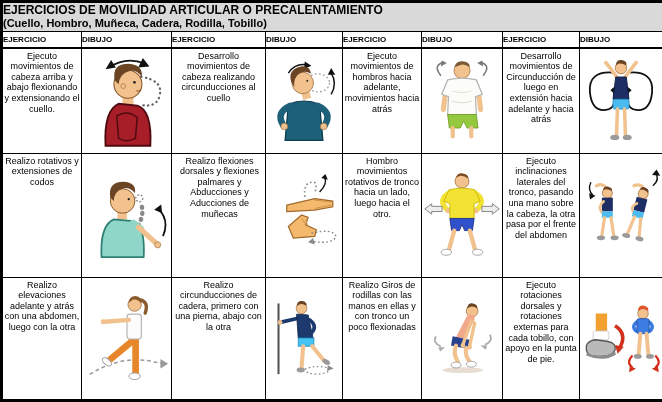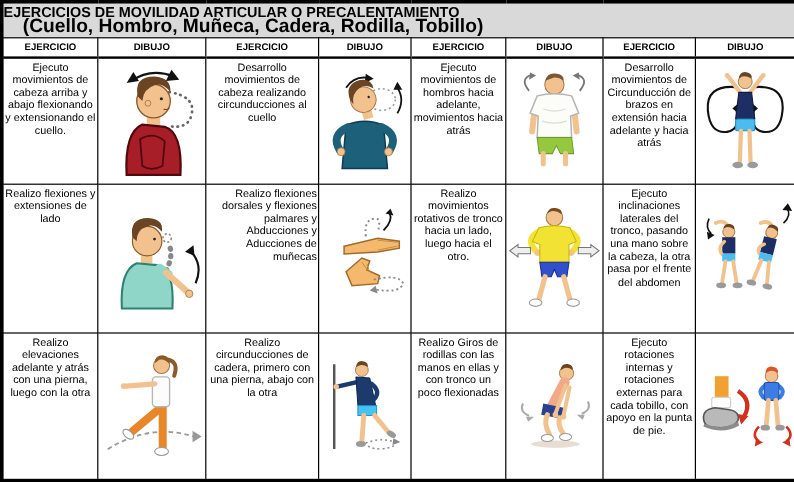--- a/index.html
+++ b/index.html
@@ -2,25 +2,25 @@
 <html><head>
 <meta charset="utf-8">
 <style>
   html,body { margin:0; padding:0; background:#ffffff; }
   body { width:662px; height:402px; font-family:"Liberation Sans", sans-serif; color:#000; }
   table.sheet { width:662px; height:402px; border-collapse:collapse; table-layout:fixed;
                 border:3px solid #000; background:#fff; }
   td, th { border:1px solid #000; overflow:hidden; }
   tr.title-row td { background:#d9d9d9; font-weight:bold; padding:1px 0 2px 0; }
   .title-line1 { font-size:12px; line-height:13px; }
-  .title-line2 { font-size:16px; line-height:12px;margin-left:16px; }
-  tr.head-row th { font-size:8px; font-weight:bold; text-align:center; padding:0 0;
+  .title-line2 { font-size:11px; line-height:12px; }
+  tr.head-row th { font-size:8px; font-weight:bold; text-align:left; padding:0 0;
                    border-bottom:2px solid #000; background:#fff; }
   td.ex { font-size:9px; line-height:1.18; text-align:center; vertical-align:top; padding:2px 1px; }
-  td.ex.align-left { text-align:right; padding-left:3px; }
+  td.ex.align-left { text-align:center; padding-left:3px; }
   td.fig { text-align:center; vertical-align:middle; padding:0; background:#fff; }
   td.fig svg { display:block; margin:0 auto; }
 </style>
 </head>
 <body>
 
 <table class="sheet">
   <colgroup>
     <col style="width:80px">
       <col style="width:90px">
@@ -100,21 +100,21 @@
         <circle cx="45" cy="16" r="9.5" fill="#f2c28e" stroke="#a87748" stroke-width="1"></circle>
         <path d="M36 12 Q38 4 46 5 Q55 6 54 12 Q49 8 44 9 Z" fill="#7a5a35"></path>
         <path d="M25 45 L23 62" stroke="#f2c28e" stroke-width="6" stroke-linecap="round"></path>
         <path d="M65 45 L67 62" stroke="#f2c28e" stroke-width="6" stroke-linecap="round"></path>
         <path d="M28 27 Q45 23 62 27 L69 44 L61 47 L62 68 L28 68 L29 47 L21 44 Z" fill="#fcfcf8" stroke="#b5b5b5" stroke-width="1.5"></path>
         <path d="M34 40 Q45 44 56 40 M33 52 Q45 56 57 52" stroke="#dddbd2" stroke-width="1.2" fill="none"></path>
         <path d="M28 68 h34 l2 16 h-13 l-4 -8 l-4 8 h-13 Z" fill="#94c83e" stroke="#6f9c27" stroke-width="1"></path>
         <path d="M34 84 v10 M56 84 v10" stroke="#f2c28e" stroke-width="5" stroke-linecap="round"></path>
       </svg>
     </td>
-    <td class="ex">Desarrollo movimientos de Circunducción de brazos en extensión hacia adelante y hacia atrás</td>
+    <td class="ex">Desarrollo movimientos de Circunducción de luego en extensión hacia adelante y hacia atrás</td>
     <td class="fig">
       <svg viewBox="0 0 90 104" width="80" height="104">
         <path d="M36 20 Q8 18 10 42 Q12 64 28 62 Q42 60 36 38" stroke="#111" stroke-width="2" fill="none"></path>
         <polygon points="33,40 40,34 39,45" fill="#111"></polygon>
         <path d="M54 20 Q82 18 80 42 Q78 64 62 62 Q48 60 54 38" stroke="#111" stroke-width="2" fill="none"></path>
         <polygon points="57,40 50,34 51,45" fill="#111"></polygon>
         <path d="M41 26 L29 10 M49 26 L61 10" stroke="#f2c28e" stroke-width="4" stroke-linecap="round"></path>
         <circle cx="28" cy="9" r="2.2" fill="#f2c28e"></circle>
             <circle cx="62" cy="9" r="2.2" fill="#f2c28e"></circle>
         <circle cx="45" cy="15" r="6.5" fill="#f2c28e" stroke="#a87748" stroke-width="0.9"></circle>
@@ -122,21 +122,21 @@
         <path d="M39 25 L51 25 L54 50 L36 50 Z" fill="#1c2e63" stroke="#101c40" stroke-width="1"></path>
         <rect x="36" y="50" width="18" height="11" rx="2" fill="#4cbcf0" stroke="#1f8ec4" stroke-width="1"></rect>
         <path d="M41 61 L40 90 M49 61 L50 90" stroke="#f2c28e" stroke-width="4" stroke-linecap="round"></path>
         <ellipse cx="38" cy="93" rx="5" ry="3" fill="#9a9a9a"></ellipse>
             <ellipse cx="52" cy="93" rx="5" ry="3" fill="#9a9a9a"></ellipse>
       </svg>
     </td>
   </tr>
 
   <tr style="height:124px">
-    <td class="ex">Realizo flexiones y extensiones de lado</td>
+    <td class="ex">Realizo rotativos y extensiones de codos</td>
     <td class="fig">
       <svg viewBox="0 0 98 104" width="86" height="104">
         <path d="M38 48 h11 v9 h-11 z" fill="#f2c28e"></path>
         <circle cx="44" cy="36" r="14" fill="#f2c28e" stroke="#8a5a2b" stroke-width="1.1"></circle>
         <path d="M30 32 Q27 14 45 14 Q60 15 58 27 Q51 19 44 22 Q34 25 34 36 Z" fill="#6a4423"></path>
         <circle cx="51" cy="34" r="1.3" fill="#222"></circle>
         <path d="M20 100 Q18 64 34 57 L56 59 Q70 64 68 100 Z" fill="#8fd6c9" stroke="#2f8174" stroke-width="2"></path>
         <path d="M62 64 Q70 48 64 38" stroke="#888" stroke-width="5" fill="none" stroke-dasharray="1 6" stroke-linecap="round"></path>
         <circle cx="63" cy="33" r="4" fill="none" stroke="#888" stroke-width="1.5" stroke-dasharray="2 2"></circle>
         <path d="M56 62 L64 68" stroke="#8fd6c9" stroke-width="9" stroke-linecap="round"></path>
@@ -153,21 +153,21 @@
         <path d="M64 24 Q74 14 70 6" stroke="#111" stroke-width="1.8" fill="none"></path>
         <polygon points="66,7 71,2 74,9" fill="#111"></polygon>
         <polygon points="24,40 58,32 80,35 80,42 58,46 24,48" fill="#f5b96d" stroke="#a06a2c" stroke-width="1.5"></polygon>
         <path d="M58 34 L78 36 M58 44 L78 40" stroke="#c78c3e" stroke-width="1" fill="none"></path>
         <polygon points="26,66 42,52 50,55 47,64 60,70 58,78 32,80" fill="#f5b96d" stroke="#a06a2c" stroke-width="1.5"></polygon>
         <path d="M42 56 L46 62 M47 58 L50 66" stroke="#c78c3e" stroke-width="1" fill="none"></path>
         <path d="M54 74 Q80 68 84 78 Q80 88 56 84" stroke="#888" stroke-width="1.8" fill="none" stroke-dasharray="2 3"></path>
         <polygon points="56,80 50,85 58,88" fill="#888"></polygon>
       </svg>
     </td>
-    <td class="ex">Realizo movimientos rotativos de tronco hacia un lado, luego hacia el otro.</td>
+    <td class="ex">Hombro movimientos rotativos de tronco hacia un lado, luego hacia el otro.</td>
     <td class="fig">
       <svg viewBox="0 0 90 104" width="78" height="102">
         <circle cx="45" cy="13" r="8" fill="#f2c28e" stroke="#a87748" stroke-width="1"></circle>
         <path d="M38 9 Q40 3 46 4 Q53 5 52 10 Q47 6 42 7 Z" fill="#7a4a21"></path>
         <path d="M31 26 Q16 34 28 46 M59 26 Q74 34 62 46" stroke="#f1e233" stroke-width="6" fill="none" stroke-linecap="round"></path>
         <circle cx="29" cy="47" r="3" fill="#f2c28e"></circle>
             <circle cx="61" cy="47" r="3" fill="#f2c28e"></circle>
         <path d="M30 23 Q45 19 60 23 L66 36 L59 39 L59 56 L31 56 L31 39 L24 36 Z" fill="#f1e233" stroke="#c9b400" stroke-width="1"></path>
         <path d="M31 56 h28 l-2 14 h-9 l-3 -7 l-3 7 h-9 Z" fill="#3050cc" stroke="#1c2f8a" stroke-width="1"></path>
         <path d="M36 70 L30 92 M54 70 L60 92" stroke="#f2c28e" stroke-width="5" stroke-linecap="round"></path>
@@ -202,21 +202,21 @@
           <rect x="58" y="48" width="12" height="7" fill="#4cbcf0"></rect>
           <path d="M61 55 L58 74 M68 55 L71 74" stroke="#f2c28e" stroke-width="3.5" stroke-linecap="round"></path>
           <ellipse cx="57" cy="77" rx="4.5" ry="2.6" fill="#9a9a9a"></ellipse>
               <ellipse cx="72" cy="77" rx="4.5" ry="2.6" fill="#9a9a9a"></ellipse>
         </g>
       </svg>
     </td>
   </tr>
 
   <tr>
-    <td class="ex">Realizo elevaciones adelante y atrás con una pierna, luego con la otra</td>
+    <td class="ex">Realizo elevaciones adelante y atrás con una abdomen, luego con la otra</td>
     <td class="fig">
       <svg viewBox="0 0 90 104" width="86" height="102">
         <path d="M6 90 Q45 66 84 80" stroke="#999" stroke-width="1.6" fill="none" stroke-dasharray="4 3"></path>
         <polygon points="80,74 88,79 80,84" fill="#999"></polygon>
         <path d="M52 54 L28 74" stroke="#e8872a" stroke-width="7" stroke-linecap="round"></path>
         <ellipse cx="24" cy="77" rx="5.5" ry="3.2" fill="#fff" stroke="#999" stroke-width="1" transform="rotate(40 24 77)"></ellipse>
         <path d="M54 52 L54 88" stroke="#e8872a" stroke-width="7" stroke-linecap="round"></path>
         <ellipse cx="53" cy="92" rx="6" ry="3.5" fill="#fff" stroke="#999" stroke-width="1"></ellipse>
         <rect x="45" y="27" width="15" height="26" rx="3" fill="#fcfcfc" stroke="#b5b5b5" stroke-width="1.2"></rect>
         <path d="M47 33 L22 35" stroke="#f2c28e" stroke-width="4.5" stroke-linecap="round"></path>
@@ -258,21 +258,21 @@
             <circle cx="54" cy="63" r="2.8" fill="#f2c28e"></circle>
         <path d="M38 61 Q34 70 40 80 M50 64 Q48 72 54 80" stroke="#f2c28e" stroke-width="5" fill="none" stroke-linecap="round"></path>
         <ellipse cx="38" cy="84" rx="6" ry="3.5" fill="#fff" stroke="#999" stroke-width="1"></ellipse>
         <ellipse cx="56" cy="83" rx="6" ry="3.5" fill="#fff" stroke="#999" stroke-width="1"></ellipse>
         <path d="M20 62 Q10 58 14 50" stroke="#aaa" stroke-width="2" fill="none"></path>
         <polygon points="17,63 25,63 19,68" fill="#aaa"></polygon>
         <path d="M72 60 Q82 56 78 48" stroke="#aaa" stroke-width="2" fill="none"></path>
         <polygon points="75,61 67,61 73,66" fill="#aaa"></polygon>
       </svg>
     </td>
-    <td class="ex">Ejecuto rotaciones internas y rotaciones externas para cada tobillo, con apoyo en la punta de pie.</td>
+    <td class="ex">Ejecuto rotaciones dorsales y rotaciones externas para cada tobillo, con apoyo en la punta de pie.</td>
     <td class="fig">
       <svg viewBox="0 0 96 104" width="84" height="102">
         <rect x="18" y="24" width="13" height="22" fill="#f2a030"></rect>
         <rect x="15" y="44" width="18" height="10" rx="2" fill="#fff" stroke="#ccc" stroke-width="1"></rect>
         <path d="M8 68 Q4 56 18 54 L32 56 Q42 58 40 66 Q36 74 20 73 Q10 73 8 68 Z" fill="#b9b9b9" stroke="#555" stroke-width="1.5"></path>
         <path d="M8 69 Q24 77 40 67 L41 71 Q26 80 7 72 Z" fill="#8c8c8c"></path>
         <path d="M40 38 Q54 47 46 62" stroke="#d2301c" stroke-width="4" fill="none"></path>
         <polygon points="40,60 50,62 43,70" fill="#d2301c"></polygon>
         <circle cx="72" cy="24" r="6" fill="#f2c28e" stroke="#a87748" stroke-width="0.9"></circle>
         <path d="M66 21 Q67 14 73 15 Q79 16 78 21 Q74 18 70 19 Z" fill="#e0542b"></path>

